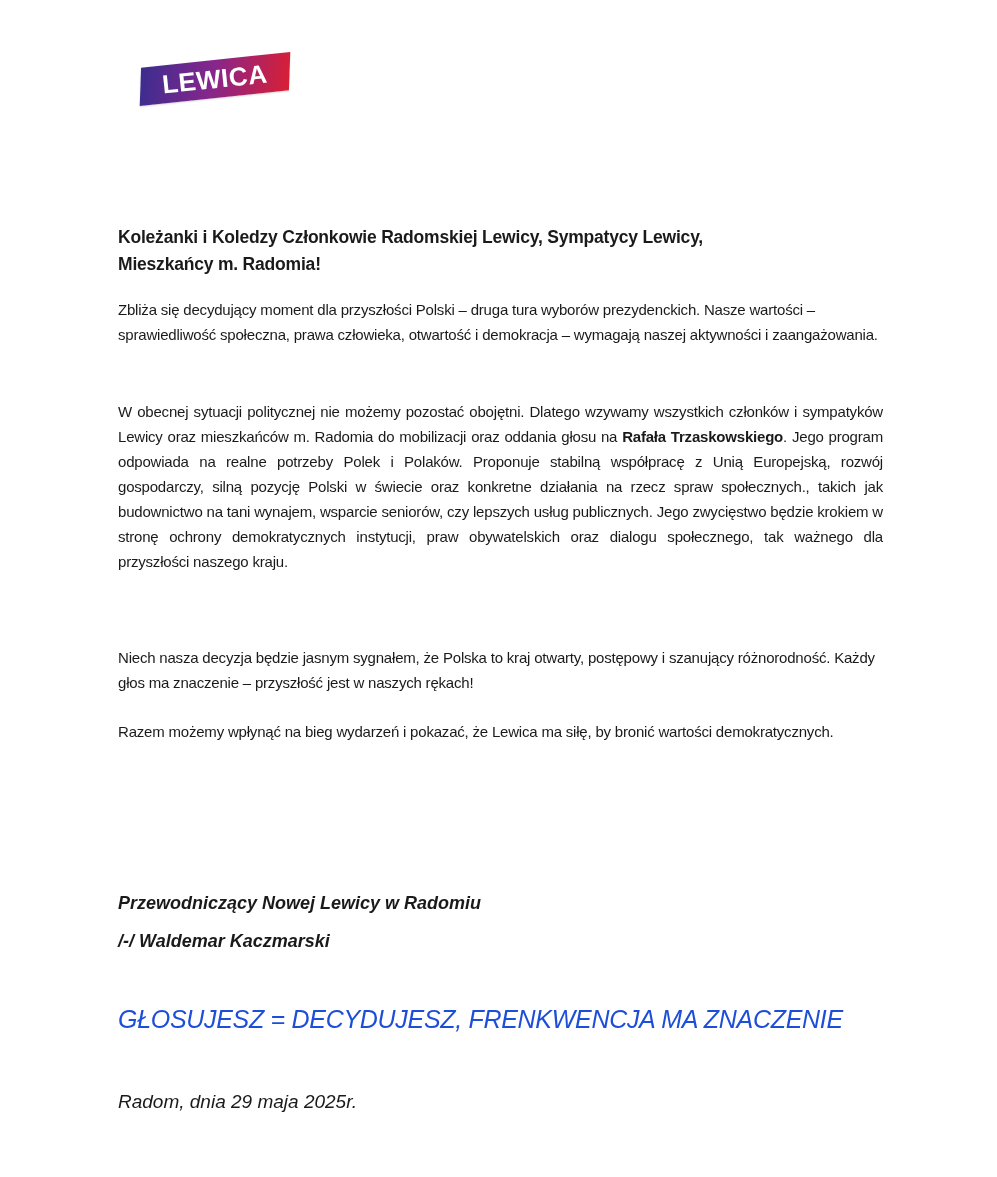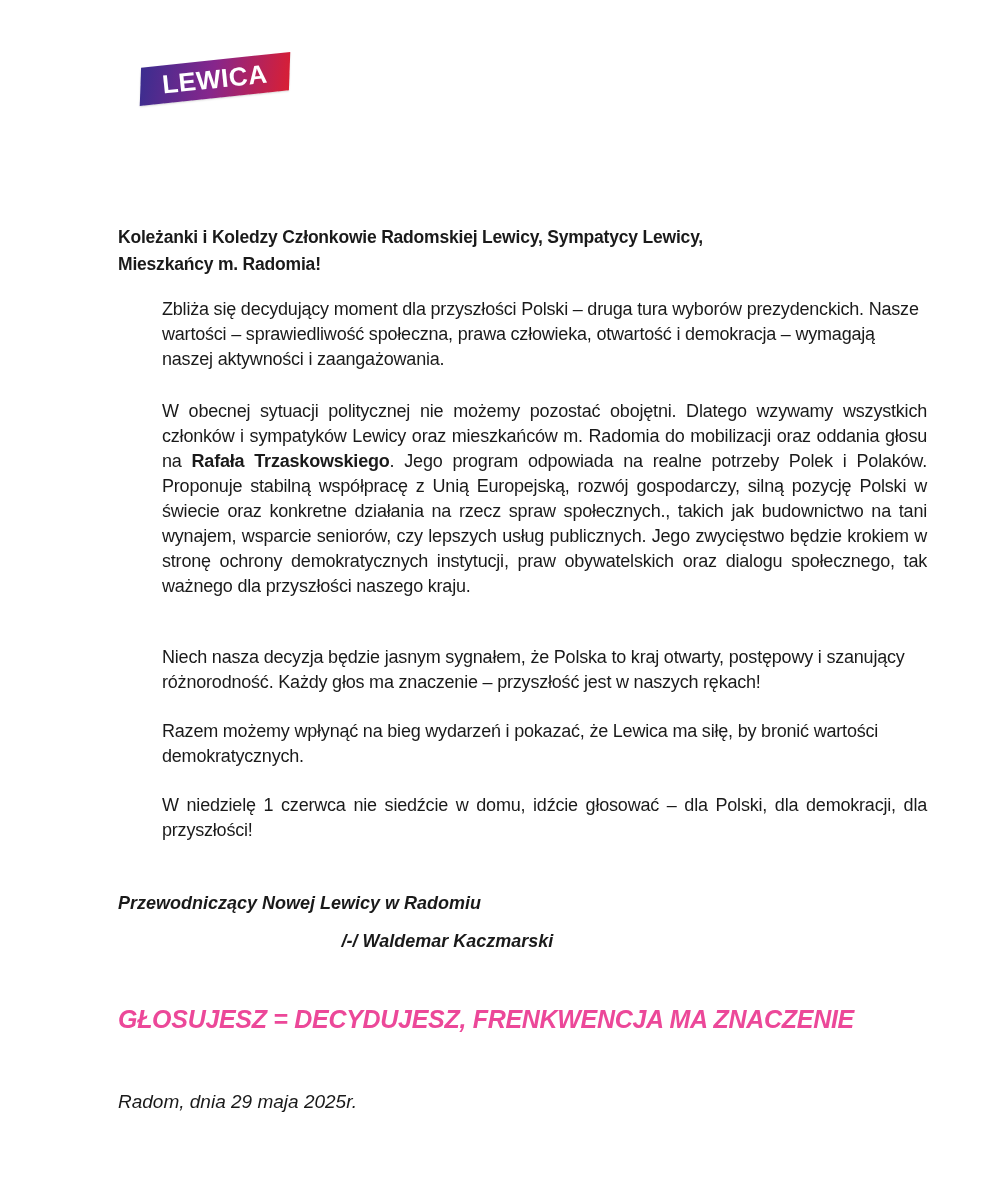--- a/index.html
+++ b/index.html
@@ -56,52 +56,51 @@
     text-align-last: justify;
   }
   .salutation {
     top: 224px;
     font-weight: bold;
     font-size: 17.5px;
     line-height: 27px;
     letter-spacing: -0.2px;
   }
   .para {
-    font-size: 18px;
+    font-size: 15px;
     line-height: 25px;
     letter-spacing: -0.2px;
-    margin-left: 44px;
   }
   .para.justified { text-align: justify; }
   .p1 { top: 297px; }
   .p2 { top: 399px; }
   .p3 { top: 645px; }
   .p4 { top: 719px; }
   .p5 { top: 793px; }
   .bold-inline { font-weight: bold; }
   .signature {
     top: 892px;
     font-weight: bold;
     font-style: italic;
     font-size: 18px;
     line-height: 22px;
   }
   .signature .sig-title { text-align: left; }
   .sig-name {
     margin-top: 16px;
-    text-align: center;
+    text-align: left;
     padding-right: 106px;
   }
   .slogan {
     top: 1005px;
-    font-weight: bold;
+    font-weight: normal;
     font-style: italic;
     font-size: 25px;
     letter-spacing: -0.3px;
-    color: #ec4899;
+    color: #1d4ed8;
     white-space: nowrap;
   }
   .dateline {
     top: 1091px;
     font-style: italic;
     font-size: 19px;
   }
 </style>
 </head>
 <body>
@@ -119,21 +118,20 @@
   </div>
 
   <div class="block para p1">Zbliża się decydujący moment dla przyszłości Polski – druga tura wyborów prezydenckich. Nasze wartości – sprawiedliwość społeczna, prawa człowieka, otwartość i demokracja – wymagają naszej aktywności i zaangażowania.</div>
 
   <div class="block para p2 justified"><span>W obecnej sytuacji politycznej nie możemy pozostać obojętni. Dlatego wzywamy wszystkich członków i sympatyków Lewicy oraz mieszkańców m. Radomia do mobilizacji oraz oddania głosu na </span><span class="bold-inline">Rafała Trzaskowskiego</span><span>. Jego program odpowiada na realne potrzeby Polek i Polaków. Proponuje stabilną współpracę z Unią Europejską, rozwój gospodarczy, silną pozycję Polski w świecie oraz konkretne działania na rzecz spraw społecznych., takich jak budownictwo na tani wynajem, wsparcie seniorów, czy lepszych usług publicznych. Jego zwycięstwo będzie krokiem w stronę ochrony demokratycznych instytucji, praw obywatelskich oraz dialogu społecznego, tak ważnego dla przyszłości naszego kraju.</span></div>
 
   <div class="block para p3">Niech nasza decyzja będzie jasnym sygnałem, że Polska to kraj otwarty, postępowy i szanujący różnorodność. Każdy głos ma znaczenie – przyszłość jest w naszych rękach!</div>
 
   <div class="block para p4">Razem możemy wpłynąć na bieg wydarzeń i pokazać, że Lewica ma siłę, by bronić wartości demokratycznych.</div>
 
-  <div class="block para p5 justified">W niedzielę 1 czerwca nie siedźcie w domu, idźcie głosować – dla Polski, dla demokracji, dla przyszłości!</div>
 
   <div class="block signature">
     <div class="sig-title">Przewodniczący Nowej Lewicy w Radomiu</div>
     <div class="sig-name">/-/ Waldemar Kaczmarski</div>
   </div>
 
   <div class="block slogan">GŁOSUJESZ = DECYDUJESZ, FRENKWENCJA MA ZNACZENIE</div>
 
   <div class="block dateline">Radom, dnia 29 maja 2025r.</div>
 

